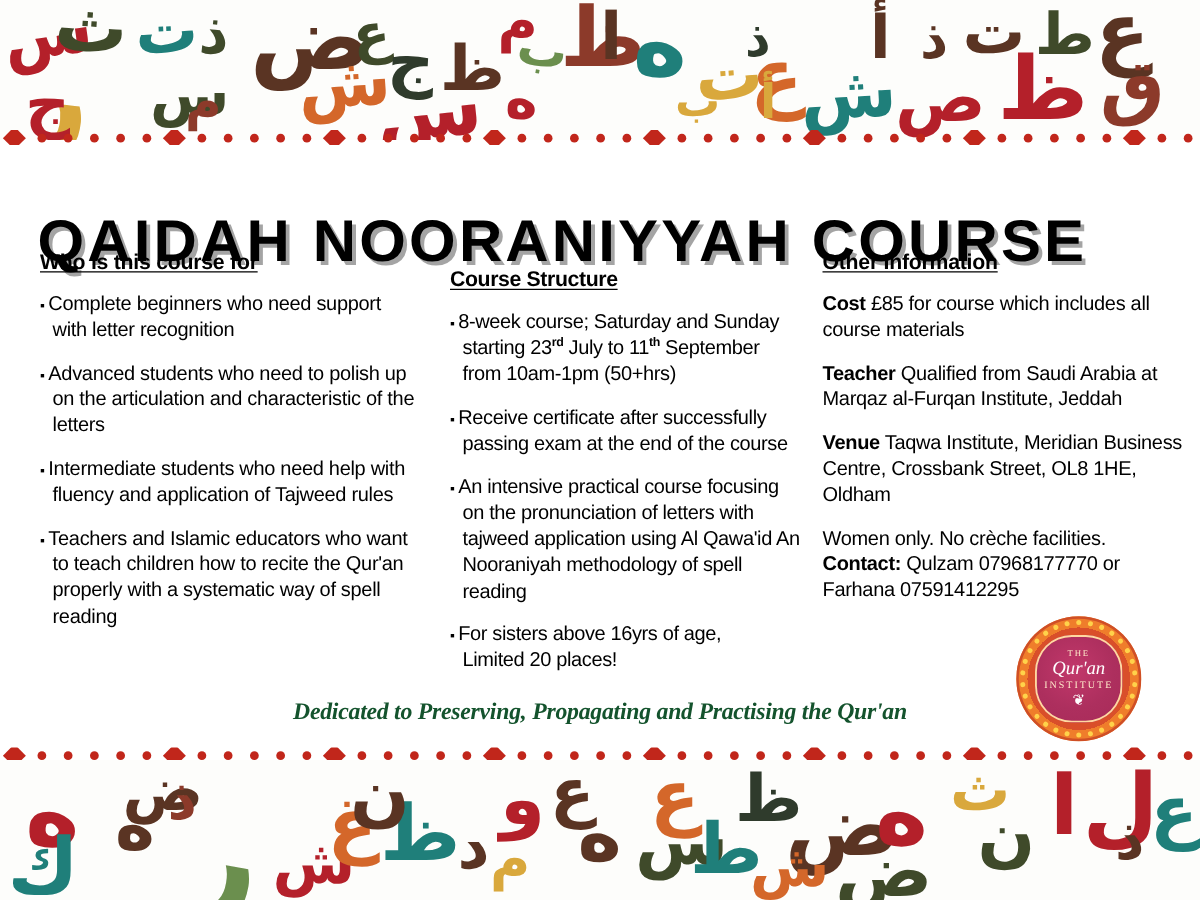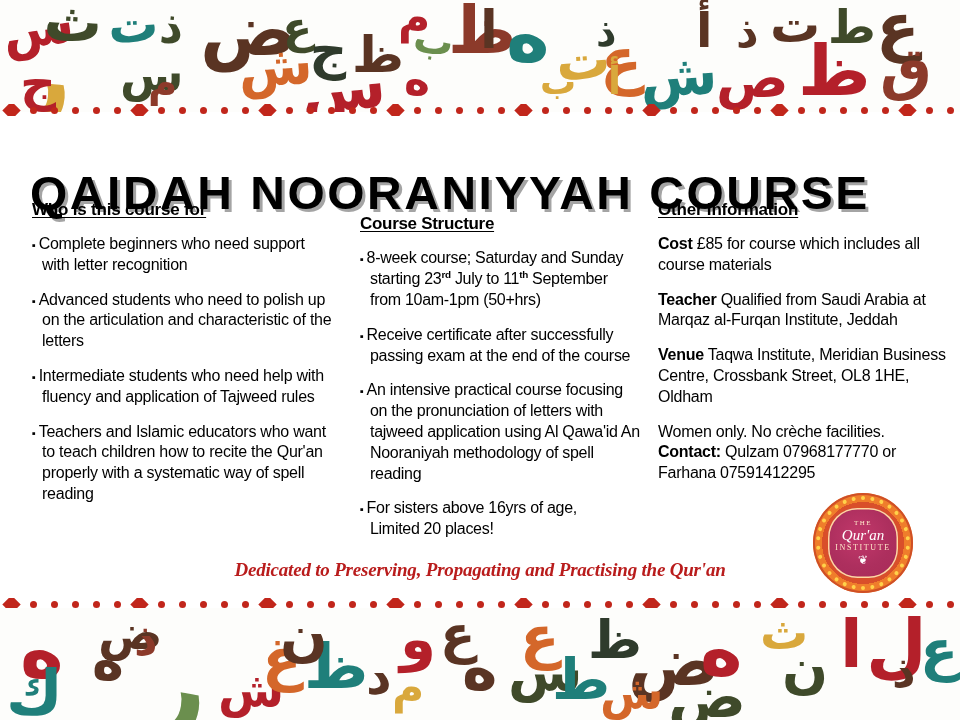--- a/index.html
+++ b/index.html
@@ -165,21 +165,21 @@
   .tagline {
     position: absolute;
     left: 0;
     top: 443px;
     width: 960px;
     text-align: center;
     font-family: "Liberation Serif", serif;
     font-weight: bold;
     font-style: italic;
     font-size: 19px;
-    color: #b91c1c;
+    color: #14532d;
     letter-spacing: -0.2px;
   }
 
   
   .logo {
     position: absolute;
     left: 813px;
     top: 493px;
     width: 100px;
     height: 100px;

